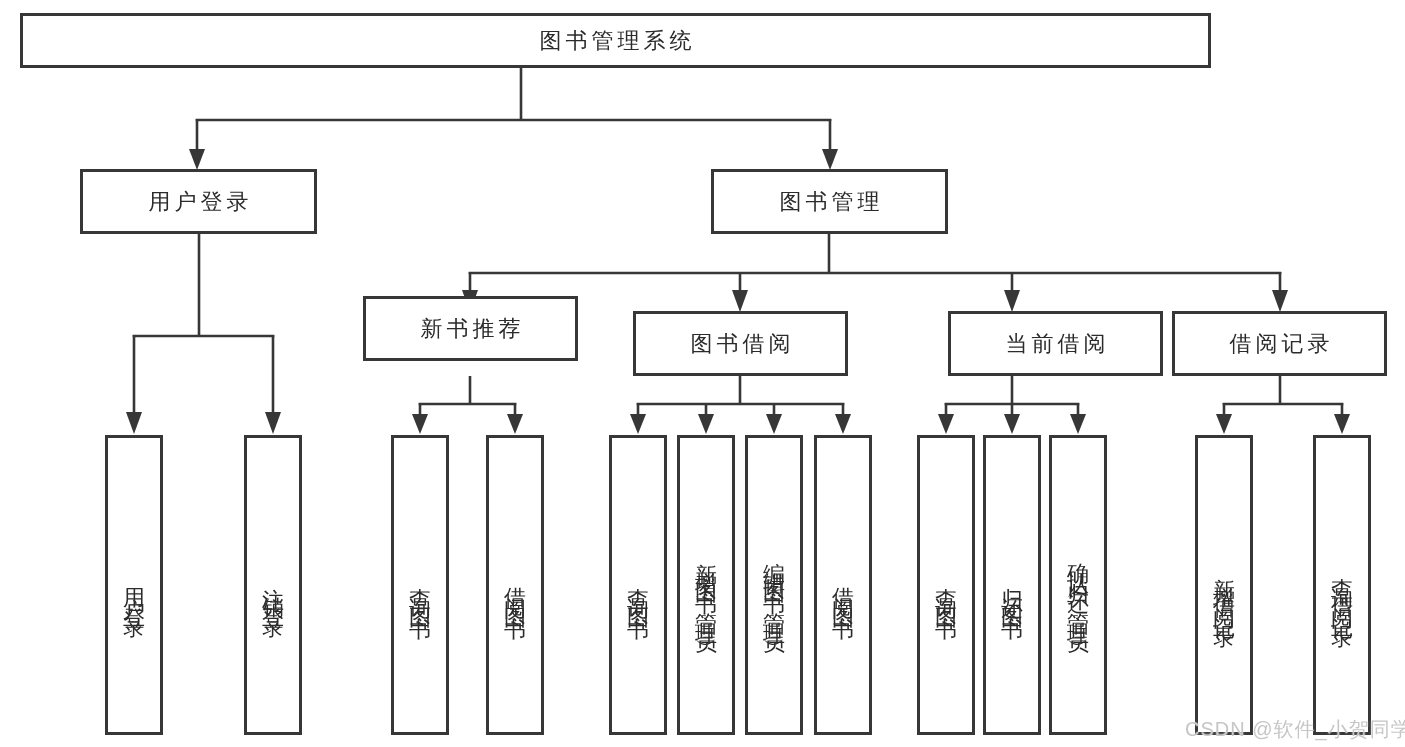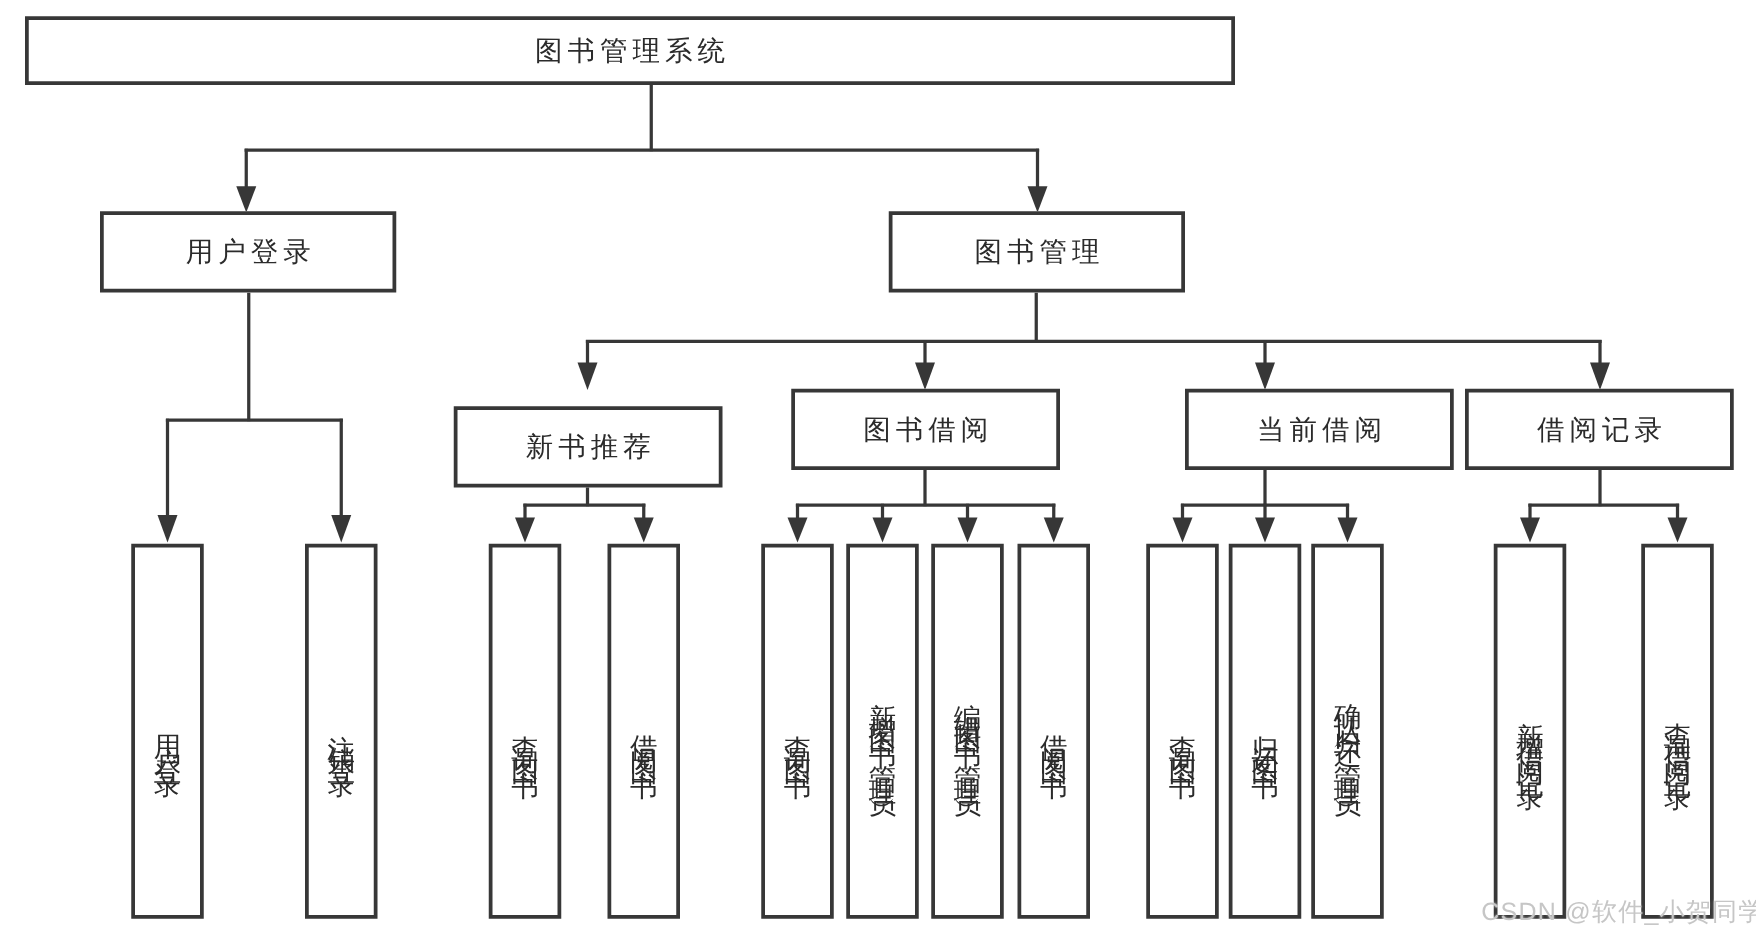--- a/index.html
+++ b/index.html
@@ -155,32 +155,32 @@
     <g>
       <line x1="1280" y1="376" x2="1280" y2="405"></line>
       <line x1="1222.7" y1="404" x2="1343.3" y2="404"></line>
       <line x1="1224" y1="403" x2="1224" y2="416"></line>
       <polygon points="1216,414 1232,414 1224,434"></polygon>
       <line x1="1342" y1="403" x2="1342" y2="416"></line>
       <polygon points="1334,414 1350,414 1342,434"></polygon>
     </g>
   </svg>
 
-  <div class="node" style="left:20px; top:13px; width:968px; height:55px;">
+  <div class="node" style="left:20px; top:13px; width:1191px; height:55px;">
     <span class="lbl">图书管理系统</span>
   </div>
 
   <div class="node" style="left:80px; top:169px; width:237px; height:65px;">
     <span class="lbl">用户登录</span>
   </div>
   <div class="node" style="left:711px; top:169px; width:237px; height:65px;">
     <span class="lbl">图书管理</span>
   </div>
 
-  <div class="node" style="left:363px; top:325px; width:215px; height:65px;">
+  <div class="node" style="left:363px; top:296px; width:215px; height:65px;">
     <span class="lbl">新书推荐</span>
   </div>
   <div class="node" style="left:633px; top:311px; width:215px; height:65px;">
     <span class="lbl">图书借阅</span>
   </div>
   <div class="node" style="left:905px; top:311px; width:215px; height:65px;margin-left:43px;">
     <span class="lbl">当前借阅</span>
   </div>
   <div class="node" style="left:1172px; top:311px; width:215px; height:65px;">
     <span class="lbl">借阅记录</span>

